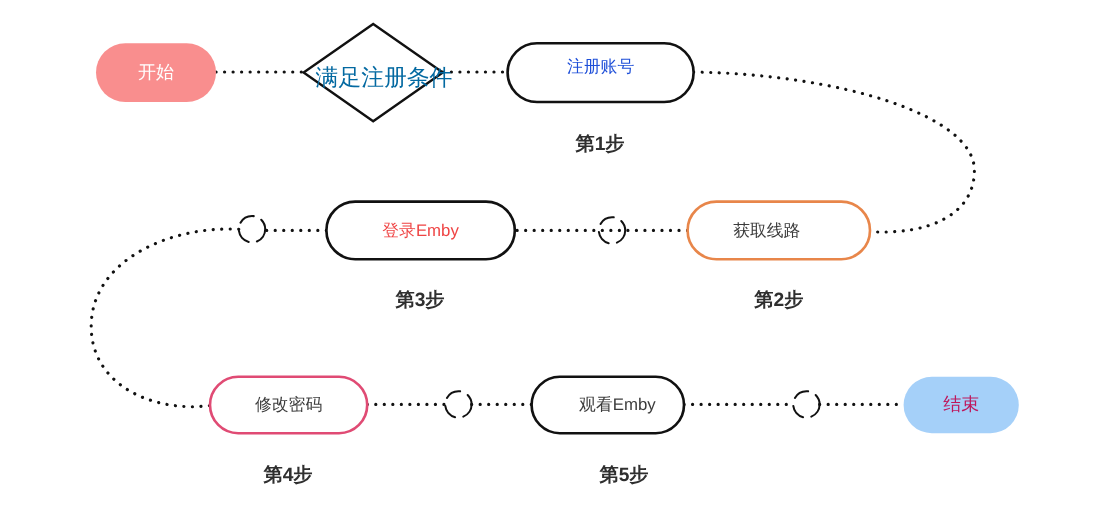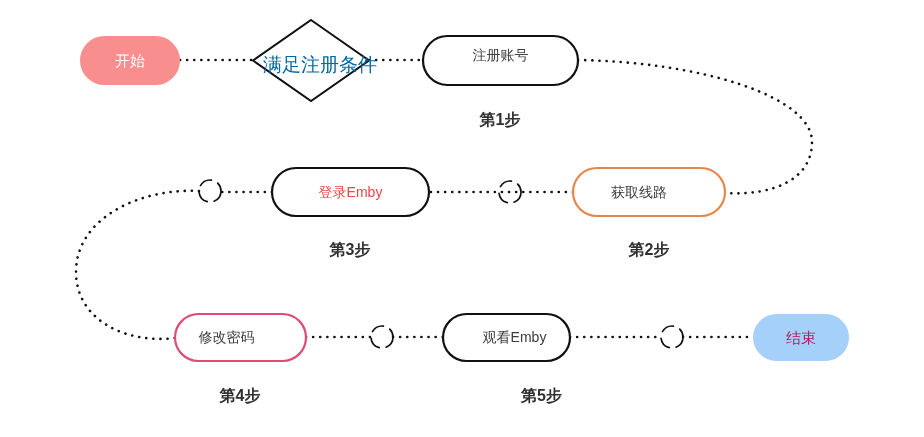--- a/index.html
+++ b/index.html
@@ -85,26 +85,26 @@
         <rect x="272" y="168" width="157" height="48" rx="24" ry="24" fill="#ffffff" stroke="#111111" stroke-width="2.2"></rect>
         <rect x="175" y="314" width="131" height="47" rx="23.5" ry="23.5" fill="#ffffff" stroke="#E04B74" stroke-width="2.2"></rect>
         <rect x="443" y="314" width="127" height="47" rx="23.5" ry="23.5" fill="#ffffff" stroke="#111111" stroke-width="2.2"></rect>
         <rect x="753" y="314" width="96" height="47" rx="23.5" ry="23.5" fill="#A5D0F9" stroke="none" stroke-width="0"></rect>
       </g>
   </svg>
 
   <div id="text-layer">
       <div class="node-label white" style="left: 80px; top: 36px; width: 100px; height: 49px; color: rgb(255, 255, 255);">开始</div>
       <div class="diamond-label" style="left: 0px; top: 51.5px; width: 924px; text-align: left; padding-left: 263px; box-sizing: border-box;">满足注册条件</div>
-      <div class="node-label dark" style="left: 423px; top: 36px; width: 155px; height: 39px; color: #404040;">注册账号</div>
+      <div class="node-label dark" style="left: 423px; top: 36px; width: 155px; height: 39px; color: #1d4ed8;">注册账号</div>
       <div class="node-label dark" style="left: 573px; top: 168px; width: 132px; height: 48px; color: rgb(60, 60, 60);">获取线路</div>
       <div class="node-label dark" style="left: 272px; top: 168px; width: 157px; height: 48px; color: #ef4444;">登录Emby</div>
-      <div class="node-label dark" style="left: 161px; top: 314px; width: 131px; height: 47px; color: rgb(60, 60, 60);">修改密码</div>
+      <div class="node-label dark" style="left: 175px; top: 314px; width: 131px; height: 47px; color: rgb(60, 60, 60);">修改密码</div>
       <div class="node-label dark" style="left: 443px; top: 314px; width: 143px; height: 47px; color: rgb(60, 60, 60);">观看Emby</div>
       <div class="node-label white" style="left: 753px; top: 314px; width: 96px; height: 47px; color: #be185d;">结束</div>
       <div class="step-label" style="left: 440px; top: 110px; width: 120px;">第1步</div>
       <div class="step-label" style="left: 589px; top: 240px; width: 120px;">第2步</div>
       <div class="step-label" style="left: 290px; top: 240px; width: 120px;">第3步</div>
       <div class="step-label" style="left: 180px; top: 386px; width: 120px;">第4步</div>
-      <div class="step-label" style="left: 442px; top: 386px; width: 120px; text-align: right;">第5步</div>
+      <div class="step-label" style="left: 460px; top: 386px; width: 120px;">第5步</div>
     </div>
 
 </div>
 
 </body></html>

